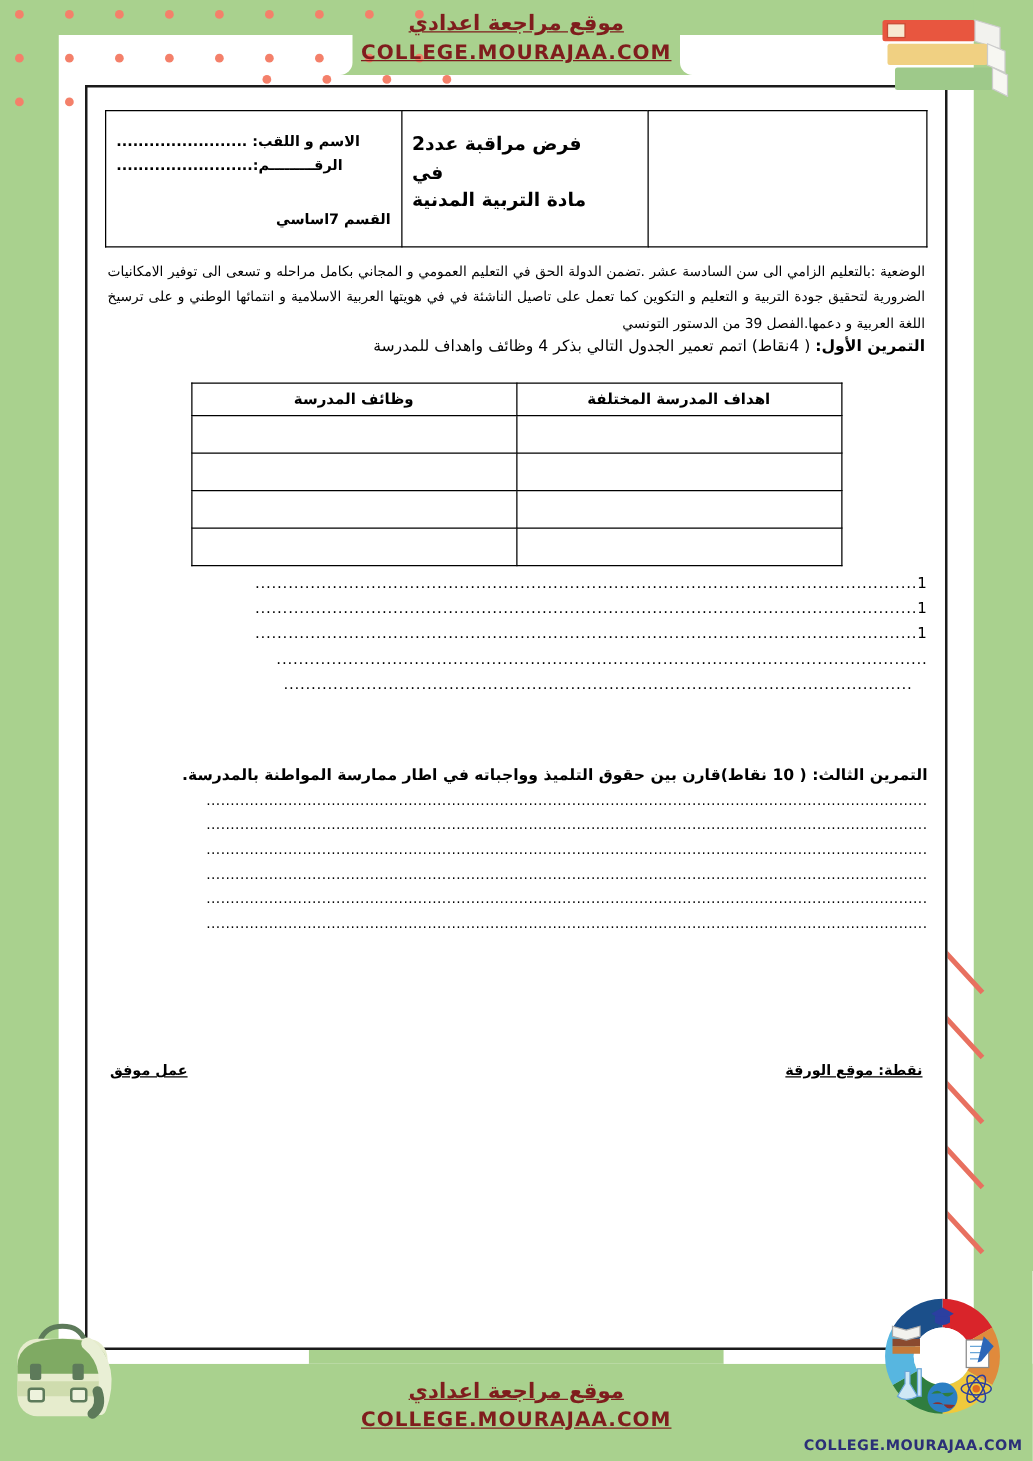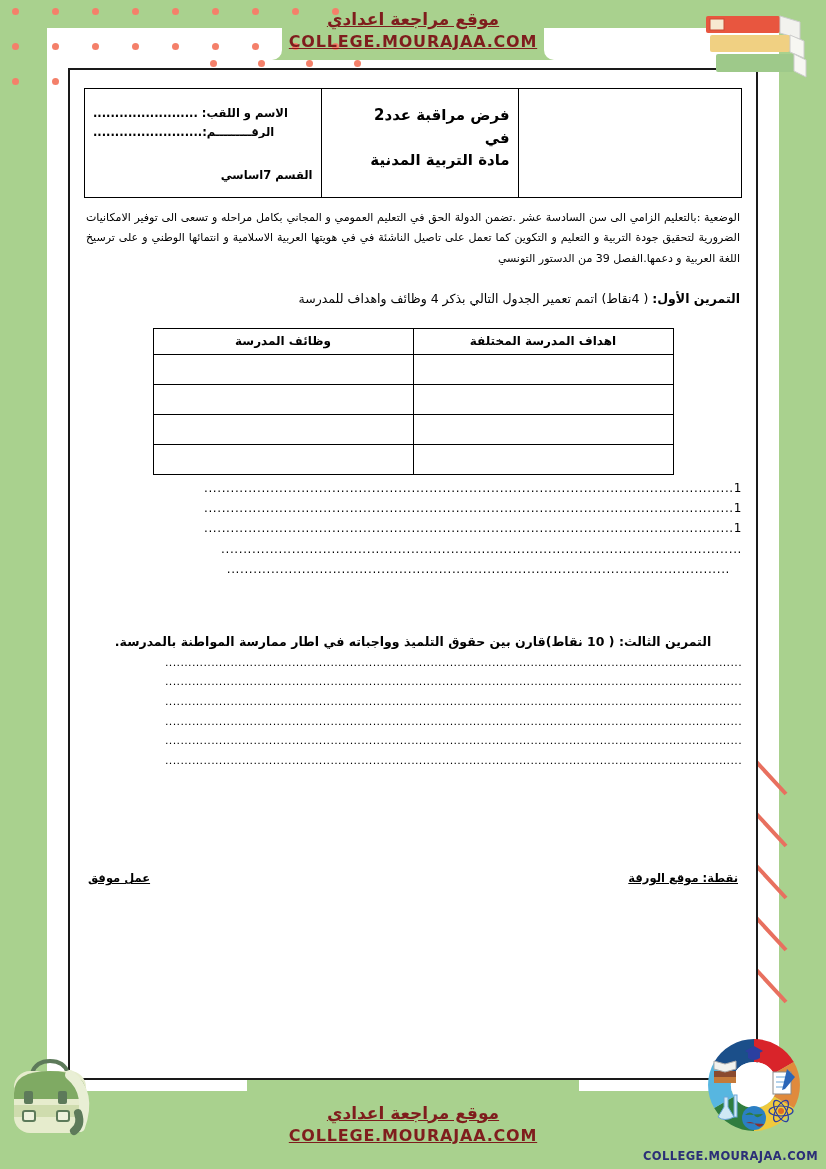--- a/index.html
+++ b/index.html
@@ -114,32 +114,32 @@
     width:100%; border-collapse:collapse; table-layout:fixed;
     margin: 8px 0 0 0;
   }
   table.hdr td {
     border:1.6px solid #000; vertical-align:top; padding:15px 8px;
     height:92px;
   }
   .hdr-name { width:36%; font-size:11.5px; font-weight:bold; text-align:left; }
   .hdr-name .line { line-height:1.65; white-space:nowrap; }
   .hdr-name .cls { margin-top:26px; text-align:right; }
-  .hdr-title { width:30%; text-align:right; font-weight:bold; font-size:15px; line-height:1.5; padding-top:8px; }
+  .hdr-title { width:30%; text-align:left; font-weight:bold; font-size:15px; line-height:1.5; padding-top:8px; }
   .hdr-blank { width:34%; }
 
   
   .intro {
     font-size:11px; line-height:1.85; text-align:justify;
     margin-top:10px; padding:0 2px;
   }
 
   
   .ex1-line {
-    font-size:12.5px; margin-top:22px; text-align:right;
+    font-size:12.5px; text-align:right;
     padding-right:2px;
   }
   .ex1-line b { font-weight:bold; }
 
   
   table.ans {
     border-collapse:collapse; table-layout:fixed;
     width:520px; margin: 22px auto 0 auto;
   }
   table.ans th, table.ans td {
@@ -160,21 +160,21 @@
     font-size:12px; line-height:1.1; margin-top:7px;
     white-space:nowrap; overflow:hidden; direction:rtl;
     letter-spacing:0.6px;
   }
   .dotrow.ind1 { padding-left:10px; }
   .dotrow.ind2 { padding-left:22px; padding-right:12px; }
 
   
   .ex3-line {
     font-size:12.5px; font-weight:bold; margin-top:58px;
-    text-align:center;
+    text-align:right;
   }
   .dotrow3 {
     font-size:11px; line-height:1.05; margin-top:8px;
     white-space:nowrap; overflow:hidden; direction:rtl;
     letter-spacing:0.35px; color:#000;
   }
 
   
   .closing {
     margin-top:105px; display:flex; justify-content:space-between;

